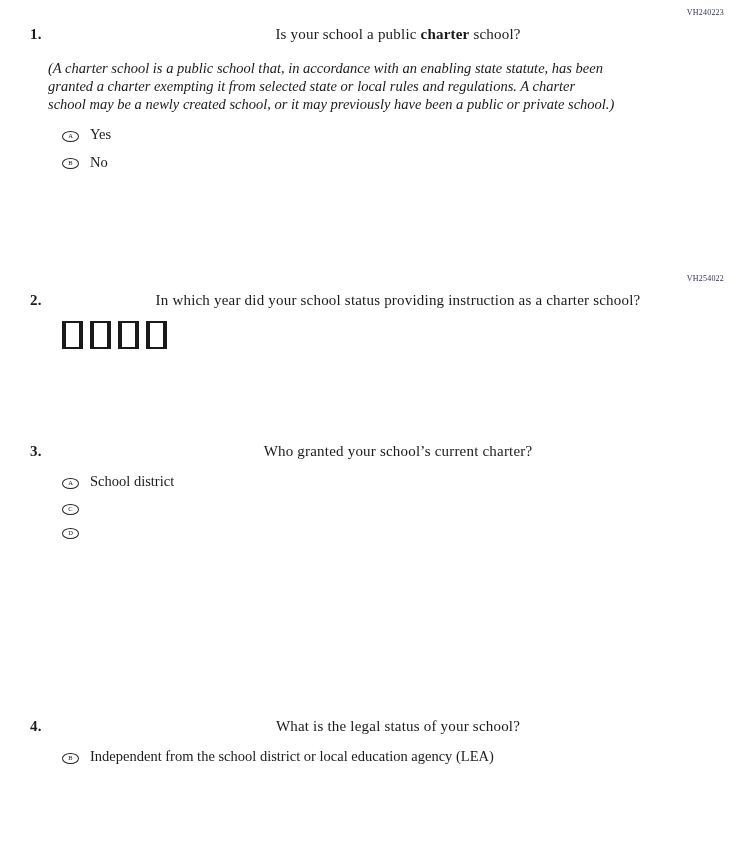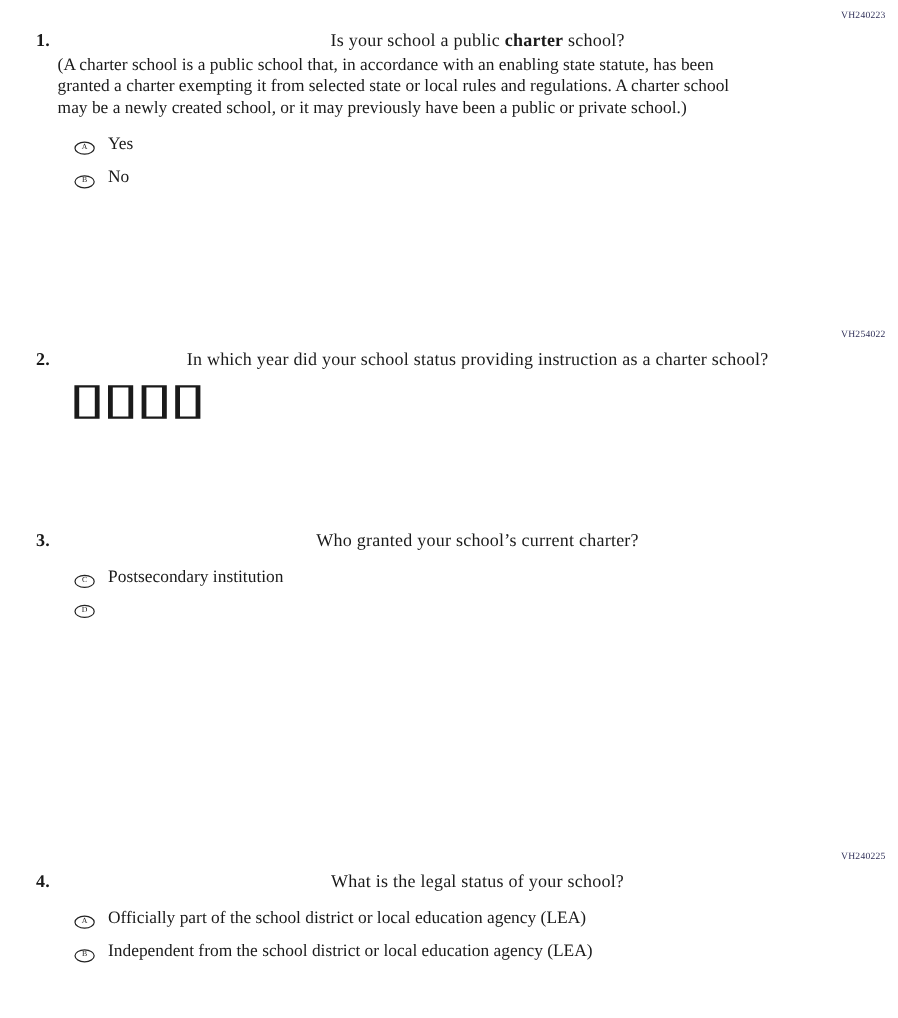--- a/index.html
+++ b/index.html
@@ -7,36 +7,36 @@
     width:748px;height:848px;background:#ffffff;
     font-family:"Liberation Serif", serif;color:#1a1a1a;
     position:relative;overflow:hidden;
   }
   .question{position:absolute;left:0;width:748px;}
   #q1{top:8px;}
   #q2{top:274px;}
   #q3{top:434px;}
   #q4{top:709px;}
   .code{
-    text-align:right;padding-right:10px;
+    text-align:right;padding-right:24px;
     font-size:8px;line-height:9px;color:#32325a;letter-spacing:.2px;
   }
   .q-line{
     display:flex;margin:8px 0 0 30px;
     font-size:15px;line-height:19px;letter-spacing:.2px;
   }
   .q-num{font-weight:bold;flex:0 0 18px;}
   .q-text{flex:1 1 auto;text-align:center;}
   .note{
-    margin:1px 0 0 48px;width:568px;
-    font-size:14.5px;line-height:18px;
+    margin:15px 0 0 48px;width:568px;
+    font-size:14.5px;line-height:18px;font-style:italic;
   }
   .opts{margin-top:12px;}
   .opts.tight{margin-top:11px;}
-  .opt{display:flex;align-items:flex-end;margin:0 0 9.5px 62px;}
+  .opt{display:flex;align-items:center;margin:0 0 9.5px 62px;}
   .bubble{
     box-sizing:border-box;flex:0 0 17px;width:17px;height:11px;
     margin:4px 11px 0 0;border:1.2px solid #222;border-radius:50%;
     display:flex;align-items:center;justify-content:center;
     font-size:6.5px;line-height:1;color:#222;
     font-family:"Liberation Serif", serif;
   }
   .opt-label{font-size:14.5px;line-height:18px;max-width:632px;}
   .year-boxes{display:flex;gap:7px;margin:11px 0 0 62px;}
   .year-box{
@@ -80,38 +80,36 @@
   </div>
 </section>
 
 <section class="question" id="q3">
   <div class="q-line">
     <span class="q-num">3.</span>
     <span class="q-text">Who granted your school’s current charter?</span>
   </div>
   <div class="opts tight">
     <div class="opt">
+      <span class="bubble">A</span>
+      <span class="opt-label">School district</span>
+    </div>
+    <div class="opt">
       <span class="bubble">C</span>
-      <span class="opt-label">Postsecondary institution</span>
     </div>
     <div class="opt">
       <span class="bubble">D</span>
     </div>
   </div>
 </section>
 
 <section class="question" id="q4">
-  <div class="code">VH240225</div>
   <div class="q-line">
     <span class="q-num">4.</span>
     <span class="q-text">What is the legal status of your school?</span>
   </div>
   <div class="opts tight">
-    <div class="opt">
-      <span class="bubble">A</span>
-      <span class="opt-label">Officially part of the school district or local education agency (LEA)</span>
-    </div>
     <div class="opt">
       <span class="bubble">B</span>
       <span class="opt-label">Independent from the school district or local education agency (LEA)</span>
     </div>
   </div>
 </section>
 
 </body></html>

